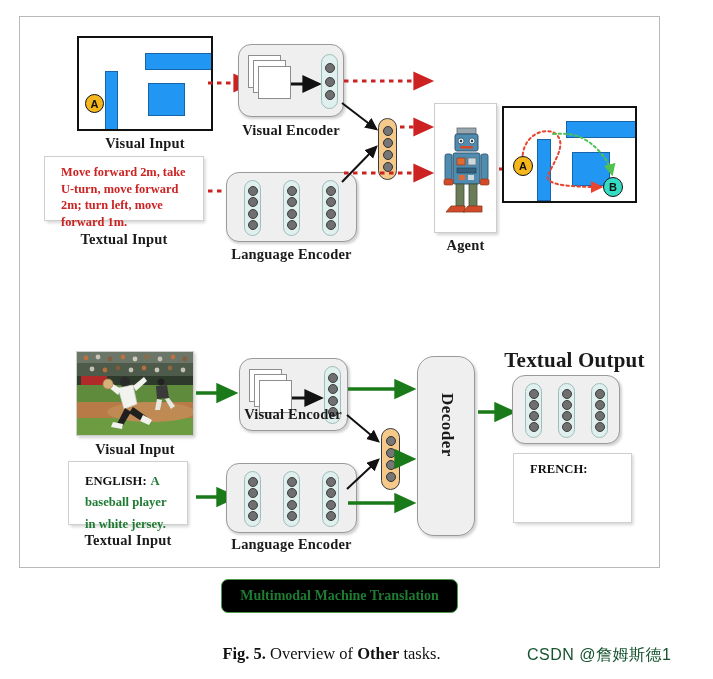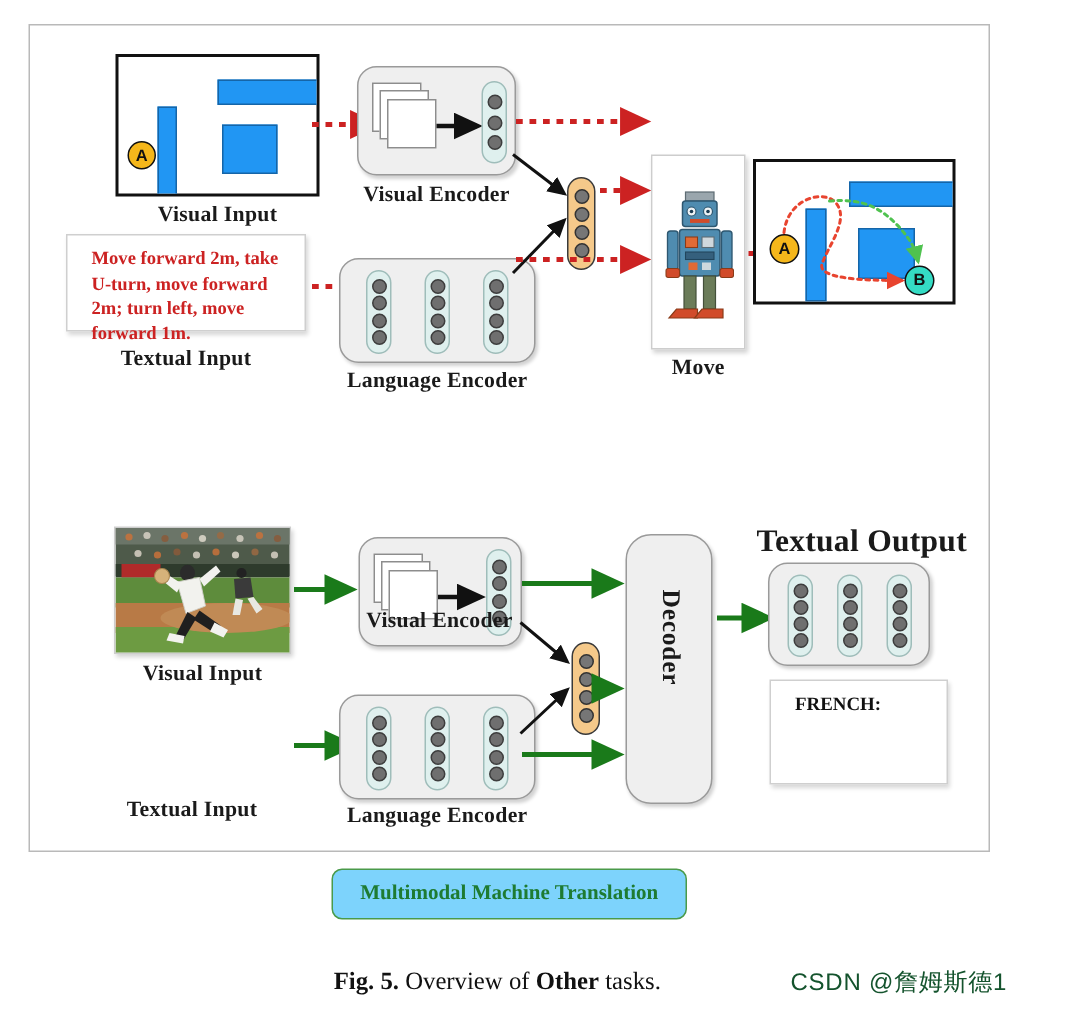--- a/index.html
+++ b/index.html
@@ -120,21 +120,21 @@
     display:flex;align-items:center;justify-content:center;
     height:34px;padding:0 18px;border-radius:7px;
     font-family:"Liberation Serif", serif;
     font-weight:bold;font-size:14px;white-space:nowrap;
     box-sizing:border-box;
   }
   .pill.vln{
     background:#fbeaea;border:1.6px dotted #d05a5a;color:#b32222;
   }
   .pill.mmt{
-    background:#7dd3fc;border:1.8px solid #4a9a4a;color:#1e7b32;justify-content:center;
+    background:#000000;border:1.8px solid #4a9a4a;color:#1e7b32;justify-content:center;
   }
   
   .caption{
     position:absolute;left:0;top:644px;width:663px;
     text-align:center;
     font-family:"Liberation Serif", serif;
     font-size:16.5px;color:#111;
   }
   .caption b{font-weight:bold;}
   
@@ -272,21 +272,21 @@
       <rect x="46" y="50" width="7" height="26" rx="2" fill="#4f8cb0" stroke="#2e5770" stroke-width="0.9"></rect>
       <rect x="9" y="75" width="9" height="6" rx="1.5" fill="#d14b2a" stroke="#8a3b18" stroke-width="0.7"></rect>
       <rect x="45" y="75" width="9" height="6" rx="1.5" fill="#d14b2a" stroke="#8a3b18" stroke-width="0.7"></rect>
 
       <rect x="21" y="80" width="8" height="22" fill="#6b7c59" stroke="#44503a" stroke-width="0.8"></rect>
       <rect x="34" y="80" width="8" height="22" fill="#6b7c59" stroke="#44503a" stroke-width="0.8"></rect>
       <path d="M16,102 h14 v6 h-19 z" fill="#d14b2a" stroke="#8a3b18" stroke-width="0.8"></path>
       <path d="M33,102 h14 v6 h-19 z" fill="#d14b2a" stroke="#8a3b18" stroke-width="0.8"></path>
     </svg>
   </div>
-  <div class="cap abs" style="left:414px;top:220px;width:63px;">Move</div>
+  <div class="cap abs" style="left:414px;top:220px;width:63px;">Agent</div>
 
   <svg class="abs" style="left:479px;top:146px;width:38px;height:12px;" width="38" height="12">
     <line x1="0" y1="6" x2="30" y2="6" stroke="#cc2222" stroke-width="3.2" stroke-dasharray="4.5,4.5" marker-end="url(#ah-red)"></line>
   </svg>
 
   <div class="map" style="left:482px;top:89px;width:135px;height:97px;">
     <div class="blk" style="left:62px;top:13px;width:72px;height:17px;"></div>
     <div class="blk" style="left:33px;top:31px;width:14px;height:62px;"></div>
     <div class="blk" style="left:68px;top:44px;width:38px;height:34px;"></div>
     <svg class="abs" style="left:0;top:0;width:135px;height:97px;" width="135" height="97">
@@ -354,20 +354,24 @@
       <g>
         <circle cx="84" cy="30" r="3.4" fill="#222"></circle>
         <path d="M79,34 L90,33 L92,46 L80,47 Z" fill="#3a3a3a"></path>
         <path d="M80,47 L78,58 L83,58 L85,48 Z" fill="#e8e8e2"></path>
         <path d="M88,47 L94,57 L98,54 L92,46 Z" fill="#e8e8e2"></path>
       </g>
     </svg>
   </div>
   <div class="cap abs" style="left:48px;top:424px;width:134px;">Visual Input</div>
 
+  <div class="textbox" style="left:48px;top:444px;width:120px;height:64px;">
+    <span class="t-black">ENGLISH:</span>
+    <span class="t-green">A baseball player in white jersey.</span>
+  </div>
   <div class="cap abs" style="left:48px;top:515px;width:120px;">Textual Input</div>
 
   <svg class="abs" style="left:174px;top:360px;width:54px;height:155px;" width="54" height="155">
     <defs>
       <marker id="ah-grn" markerWidth="7" markerHeight="7" refX="5.2" refY="3" orient="auto">
         <path d="M0,0 L6.5,3 L0,6 z" fill="#1a7a1a"></path>
       </marker>
     </defs>
     <line x1="2" y1="16" x2="40" y2="16" stroke="#1a7a1a" stroke-width="3.4" marker-end="url(#ah-grn)"></line>
     <line x1="2" y1="120" x2="40" y2="120" stroke="#1a7a1a" stroke-width="3.4" marker-end="url(#ah-grn)"></line>

